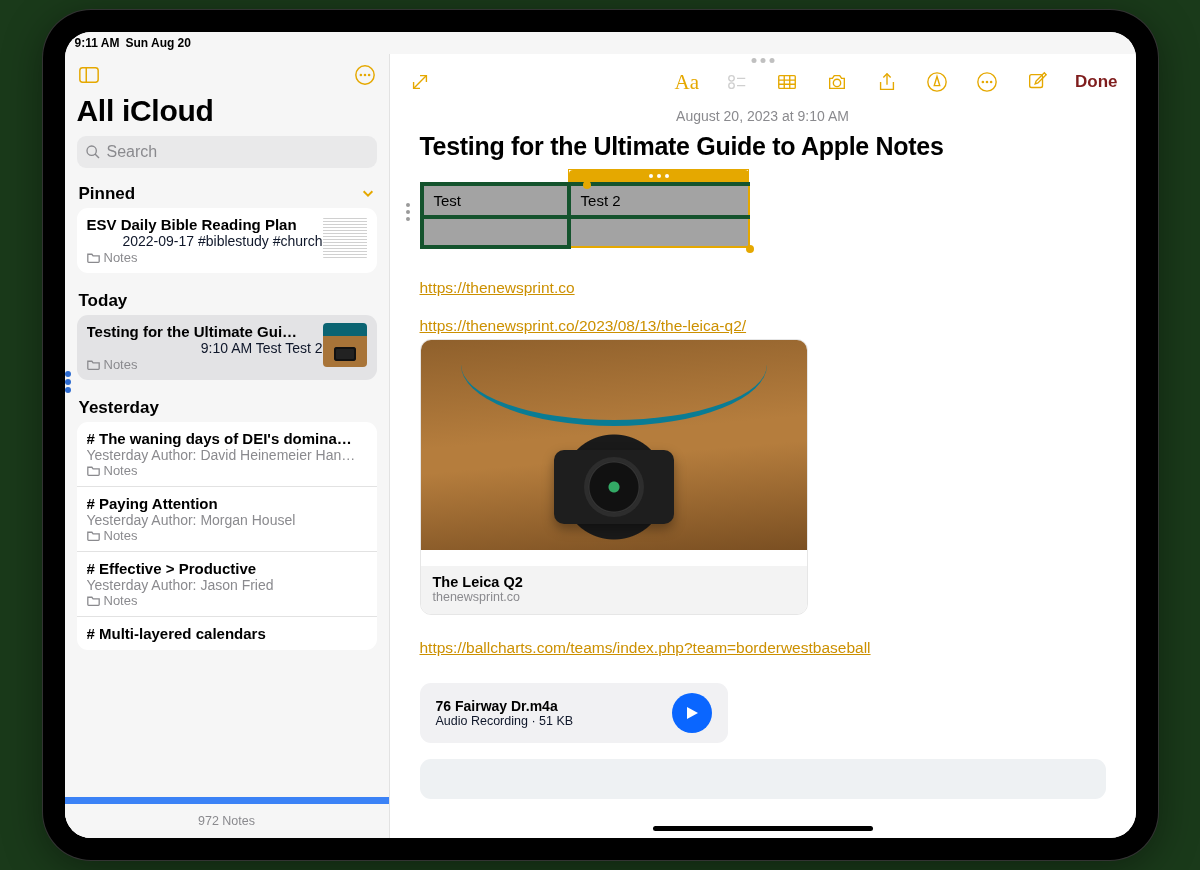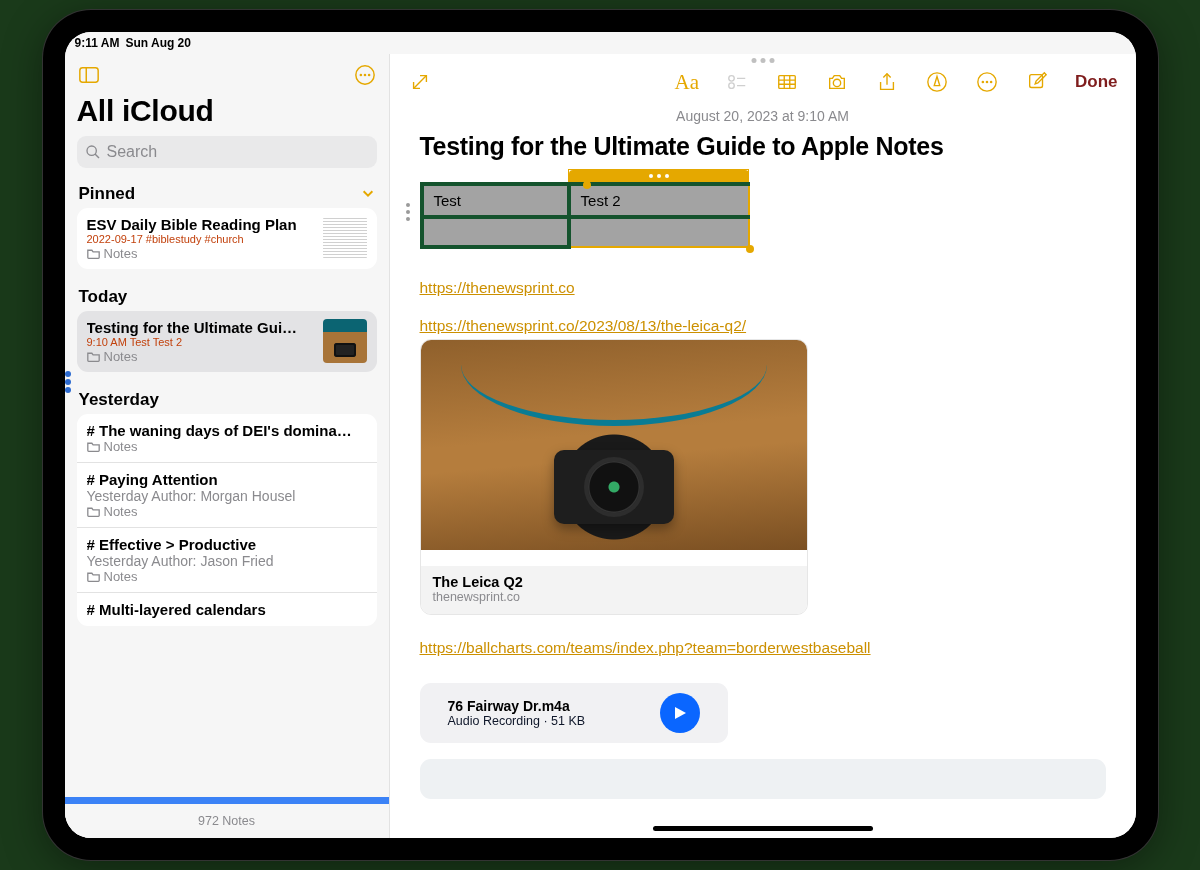--- a/index.html
+++ b/index.html
@@ -75,21 +75,21 @@
 .chev svg{width:14px;height:14px;stroke:#e5a800;fill:none;stroke-width:2.2;}
 .cards{padding:0 12px;}
 .card{
   background:#fff; border-radius:11px; padding:8px 10px;
   margin-bottom:12px;
   display:flex; gap:0;
 }
 .card.selected{background:#e3e3e5;}
 .card .body{flex:1; min-width:0;}
 .card .title{font-weight:600; font-size:15px; white-space:nowrap; overflow:hidden; text-overflow:ellipsis;}
-.card .sub{font-size:11px; color:#c2410c; white-space:nowrap; overflow:hidden; text-overflow:ellipsis;}
+.card .sub{font-size:14px; color:#0f172a; white-space:nowrap; overflow:hidden; text-overflow:ellipsis;text-align:right;}
 .card .folder{font-size:13px; color:#8a8a8e; display:flex; align-items:center; gap:4px; margin-top:1px;}
 .card .folder svg{width:13px;height:13px;stroke:#8a8a8e;fill:none;stroke-width:1.6;}
 .card .thumb{width:44px;height:44px;border-radius:4px;flex:none;}
 .thumb.doc{background:repeating-linear-gradient(#fff,#fff 2px,#d0d0d0 2px,#d0d0d0 3px);}
 .thumb.cam{background:linear-gradient(180deg,#0b6472 0%,#0b6472 30%,#a87438 30%,#a87438 100%);position:relative;}
 .thumb.cam::after{content:"";position:absolute;width:22px;height:14px;background:#222;border-radius:3px;left:11px;bottom:6px;box-shadow:0 0 0 2px #111 inset;}
 .row{
   padding:8px 10px; border-bottom:1px solid #e2e2e2;
 }
 .row .title{font-weight:600; font-size:15px; white-space:nowrap; overflow:hidden; text-overflow:ellipsis;}
@@ -188,21 +188,21 @@
   position:absolute; left:50%; top:70%; transform:translate(-50%,-50%);
   width:52px; height:52px; border-radius:50%;
   background:radial-gradient(circle,#3a6 0 5px,#111 6px 24px,#333 25px);
   z-index:2; box-shadow:0 0 0 4px #2d2d2d;
 }
 .rich-meta{padding:8px 12px 10px;background:#f3f3f3;margin-top:16px;}
 .rich-title{font-weight:700;font-size:14.5px;}
 .rich-site{font-size:12.5px;color:#8a8a8e;}
 .audio{
   width:308px;background:#f1f1f3;border-radius:11px;
-  display:flex;align-items:center;padding:10px 28px;gap:10px;
+  display:flex;align-items:center;padding:10px 16px;gap:10px;
   margin:6px 0 16px;
 }
 .audio .ai{flex:1;}
 .audio .at{font-weight:700;font-size:14px;}
 .audio .as{font-size:12.5px;color:#0f172a;}
 .playbtn{
   width:40px;height:40px;border-radius:50%;background:#0a66ff;
   display:flex;align-items:center;justify-content:center;cursor:pointer;
 }
 .playbtn svg{width:16px;height:16px;fill:#fff;}
@@ -324,20 +324,21 @@
               <div class="thumb cam"></div>
             </div>
           </div>
 
           <div class="section-header">
             <span>Yesterday</span>
           </div>
           <div class="cards" style="background:#fff;border-radius:11px;padding:0;margin:0 12px;">
             <div class="row">
               <div class="title"># The waning days of DEI's domina…</div>
+              <div class="sub">Yesterday  Author: David Heinemeier Han…</div>
               <div class="folder">
                   <svg viewBox="0 0 16 14">
                     <path d="M1 3 h5 l1.5 2 H15 v7 a1 1 0 0 1 -1 1 H2 a1 1 0 0 1 -1 -1 Z"></path>
                   </svg>
                   <span>Notes</span>
                 </div>
             </div>
             <div class="row">
               <div class="title"># Paying Attention</div>
               <div class="sub">Yesterday  Author: Morgan Housel</div>

